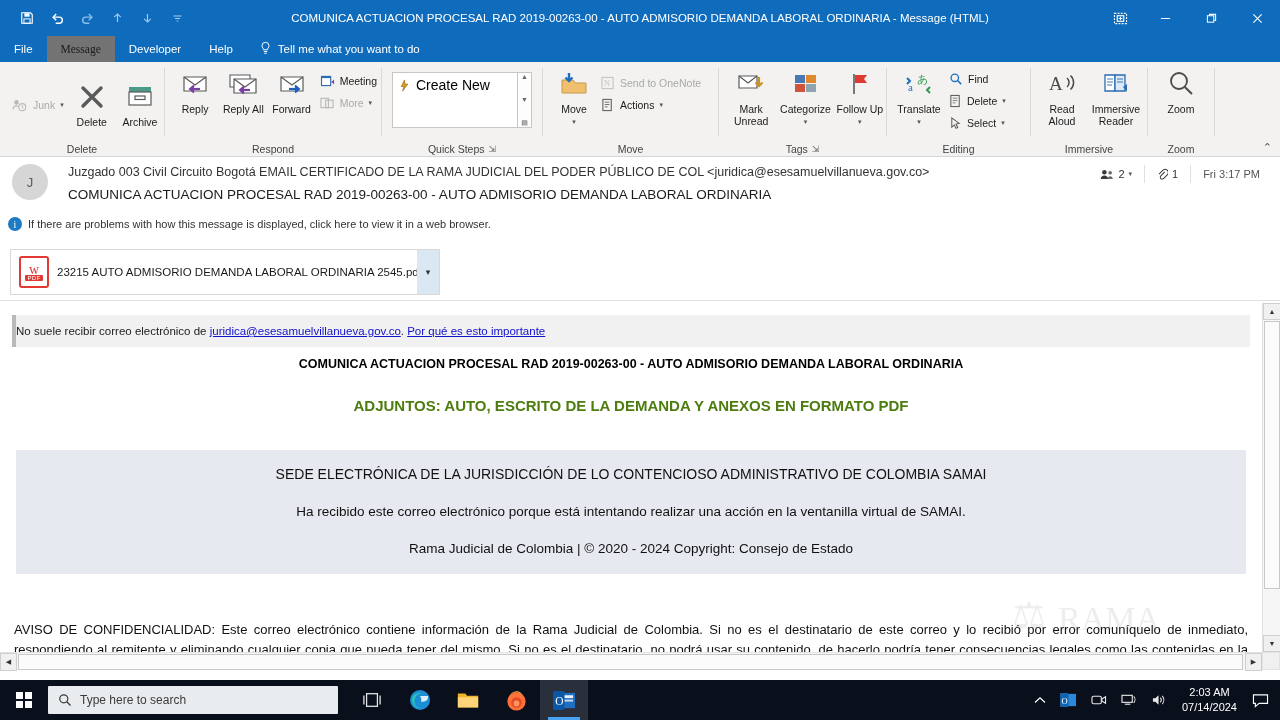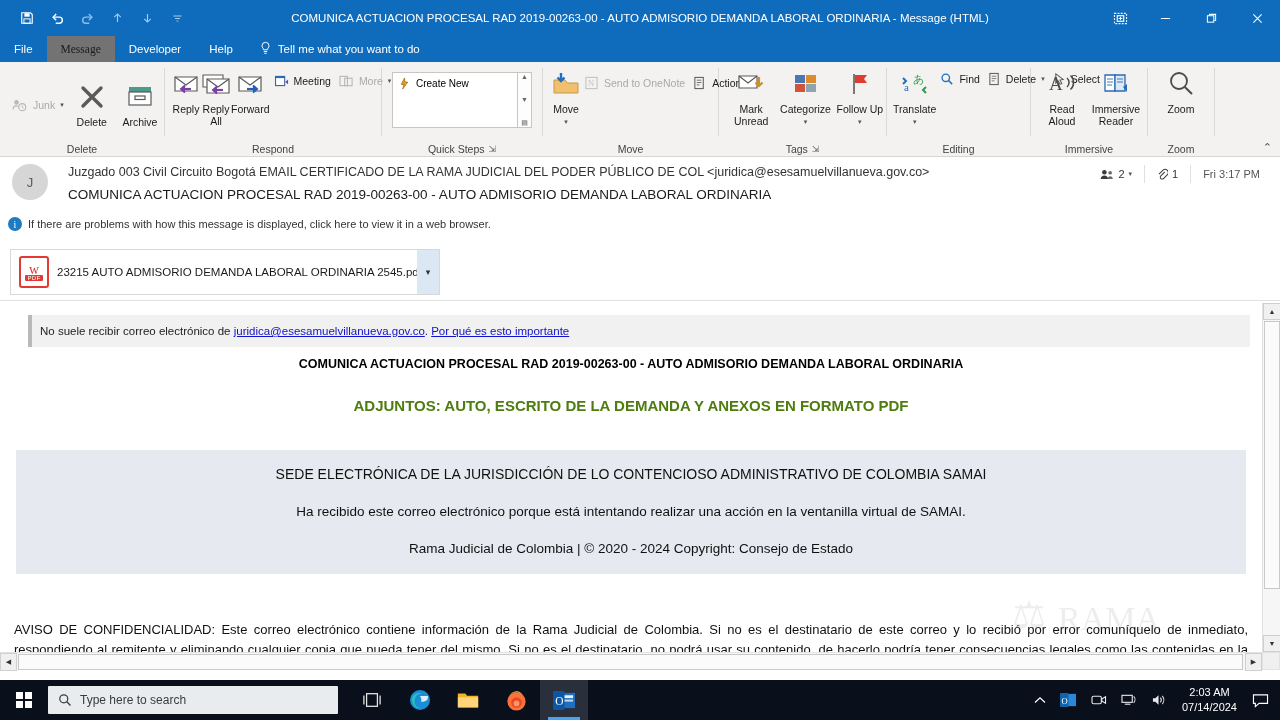--- a/index.html
+++ b/index.html
@@ -66,30 +66,30 @@
   .big-btn {
     width: 54px; display: flex; flex-direction: column; align-items: center;
     font-size: 10.5px; color: #1b1b1b; text-align: center; line-height: 1.15; gap: 3px;
   }
   .big-btn .glyph { height: 32px; display: flex; align-items: center; justify-content: center; }
   .small-btn {
     display: flex; align-items: center; gap: 5px; font-size: 10.5px; color: #1b1b1b;
     height: 22px; padding: 0 4px; white-space: nowrap;
   }
   .dis { color: #a9a9a9; }
-  .col { display: flex; flex-direction: row; justify-content: flex-start; }
+  .col { display: flex; flex-direction: column; justify-content: flex-start; }
   .caret { font-size: 7px; color: #555; }
   .dialog-launcher { font-size: 9px; color: #666; }
 
   
   .qs-box {
     width: 140px; height: 56px; background: #fff; border: 1px solid #c8c6c4;
     display: flex; align-items: flex-start; position: relative;
   }
-  .qs-item { display: flex; align-items: center; gap: 5px; font-size: 10px; padding: 4px 5px; }
+  .qs-item { display: flex; align-items: center; gap: 5px; font-size: 14px; padding: 4px 5px; }
   .qs-scroll {
     position: absolute; right: 0; top: 0; width: 14px; height: 54px;
     border-left: 1px solid #c8c6c4; display: flex; flex-direction: column;
     justify-content: space-between; align-items: center; background: #fdfdfd;
   }
   .qs-scroll span { font-size: 7px; color: #666; }
 
   
   .msg-header {
     position: absolute; left: 0; top: 157px; width: 1280px; height: 56px; background: #fff;
@@ -148,22 +148,22 @@
     display: flex; align-items: center; justify-content: center; font-size: 9px; color: #333;
   }
 
   
   .reading {
     position: absolute; left: 0; top: 303px; width: 1280px; height: 367px;
     background: #fff; overflow: hidden;
   }
   .pane-inner { position: absolute; left: 0; top: 0; right: 18px; bottom: 18px; overflow: hidden; }
   .warn-bar {
-    margin: 12px 12px 0 28px; background: #f1f1f1; border-left: 4px solid #b9b9b9;
-    padding: 10px 8px; font-size: 11.5px; color: #222;
+    margin: 12px 12px 0 12px; background: #f1f1f1; border-left: 4px solid #b9b9b9;
+    padding: 10px 0; font-size: 11.5px; color: #222;
   }
   .warn-bar a { color: #1111cc; text-decoration: underline; }
   .body-h1 {
     text-align: center; font-size: 12.5px; font-weight: bold; color: #000; margin-top: 10px;
   }
   .body-h2 {
     text-align: center; font-size: 15px; font-weight: bold; color: #4d7c0f; margin-top: 26px;
   }
   .gray-panel {
     margin: 36px 16px 0 16px; background: #e6e9ef; padding: 16px 10px 18px 10px; text-align: center;

